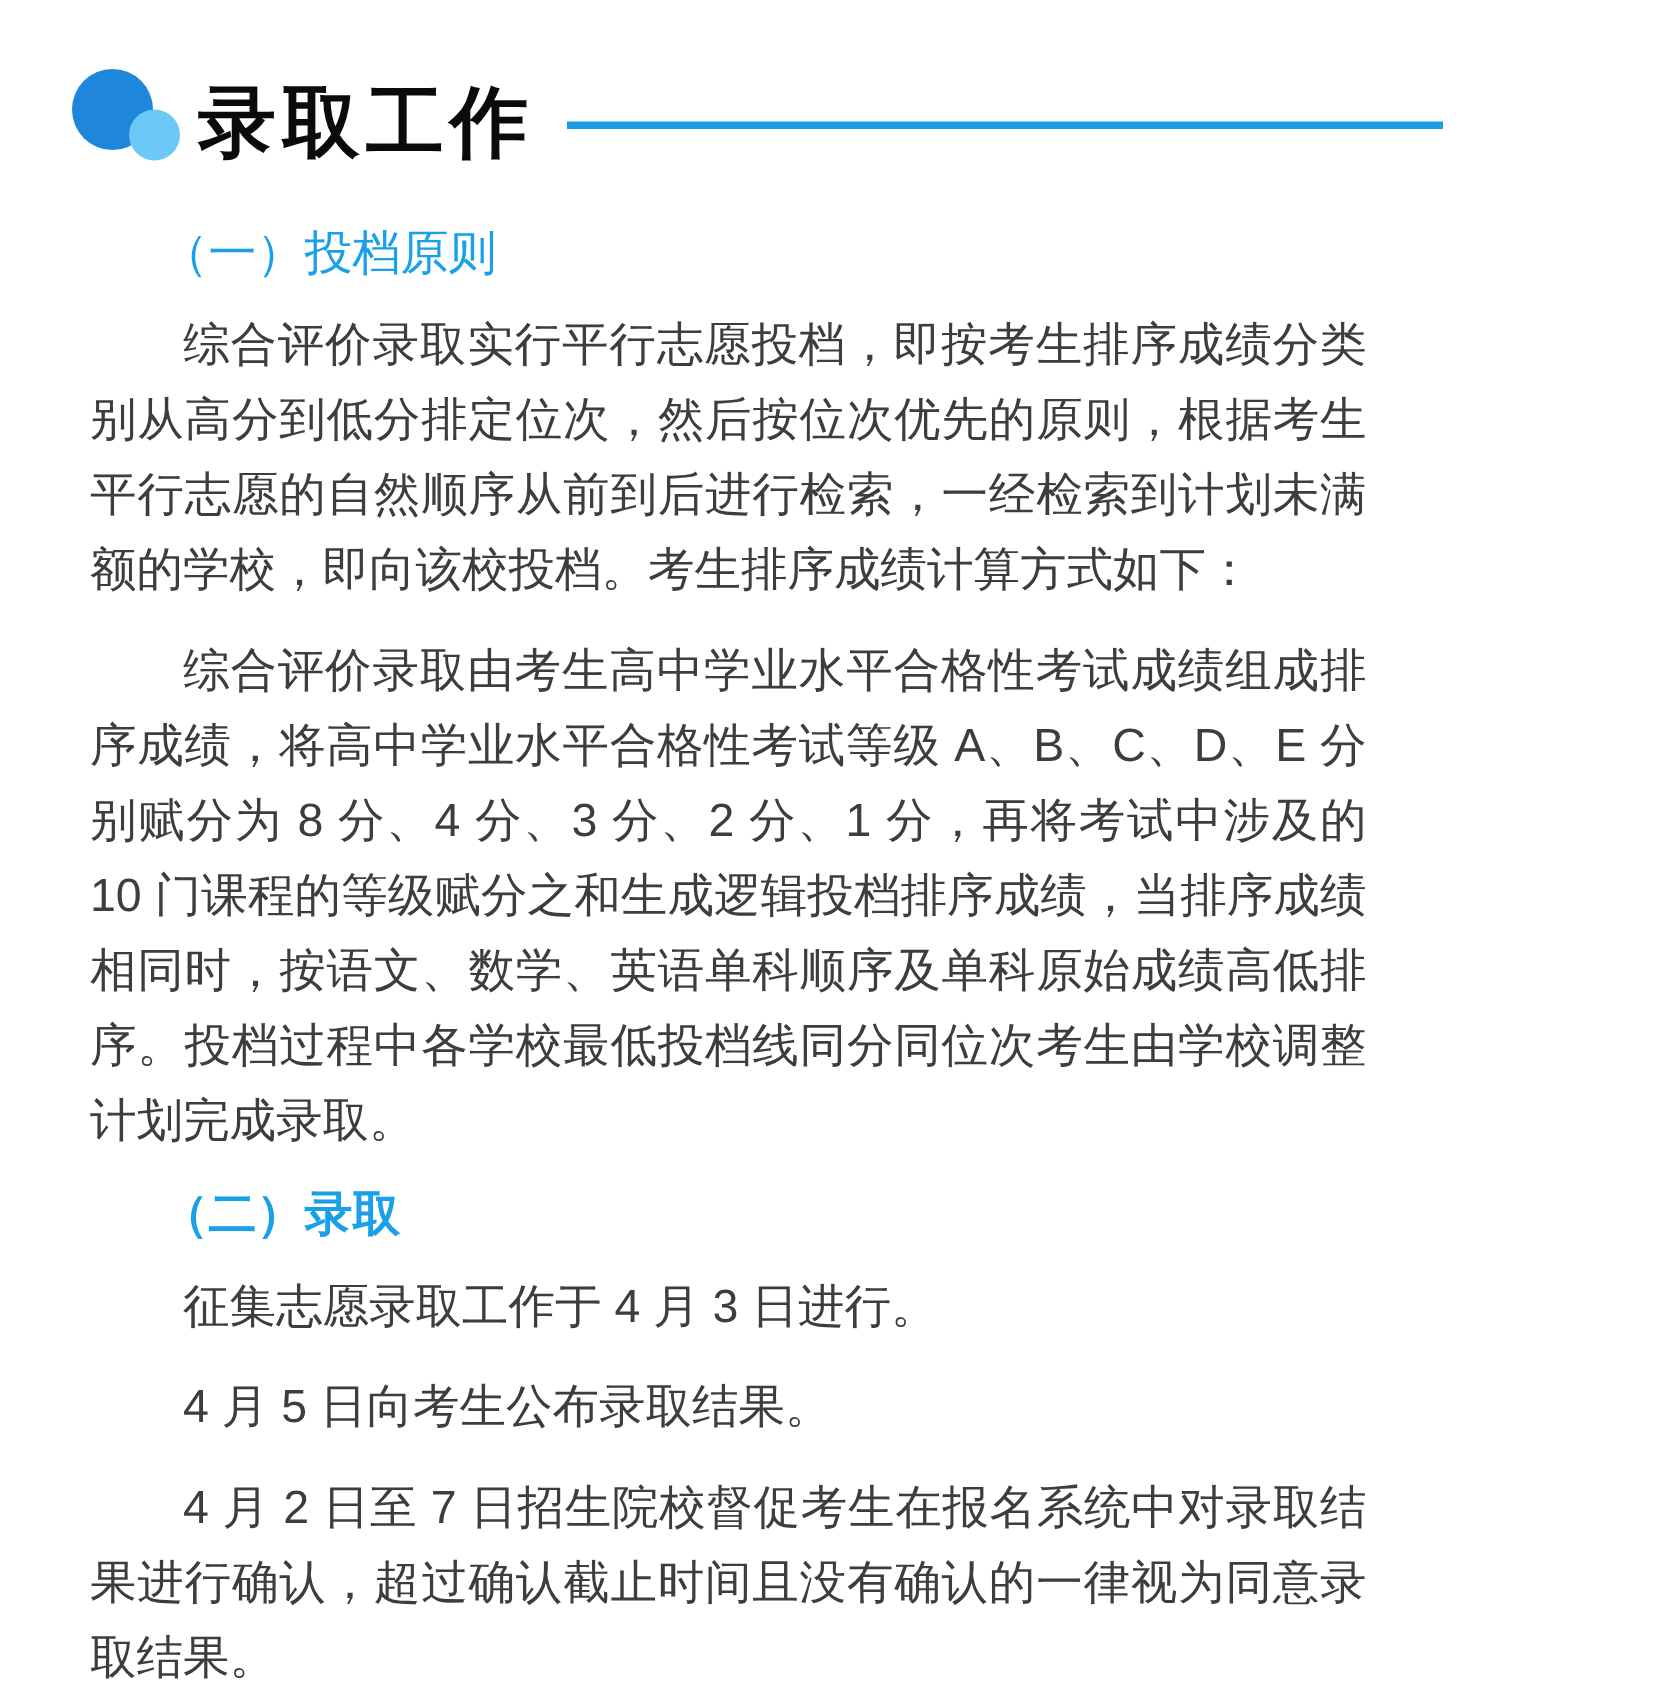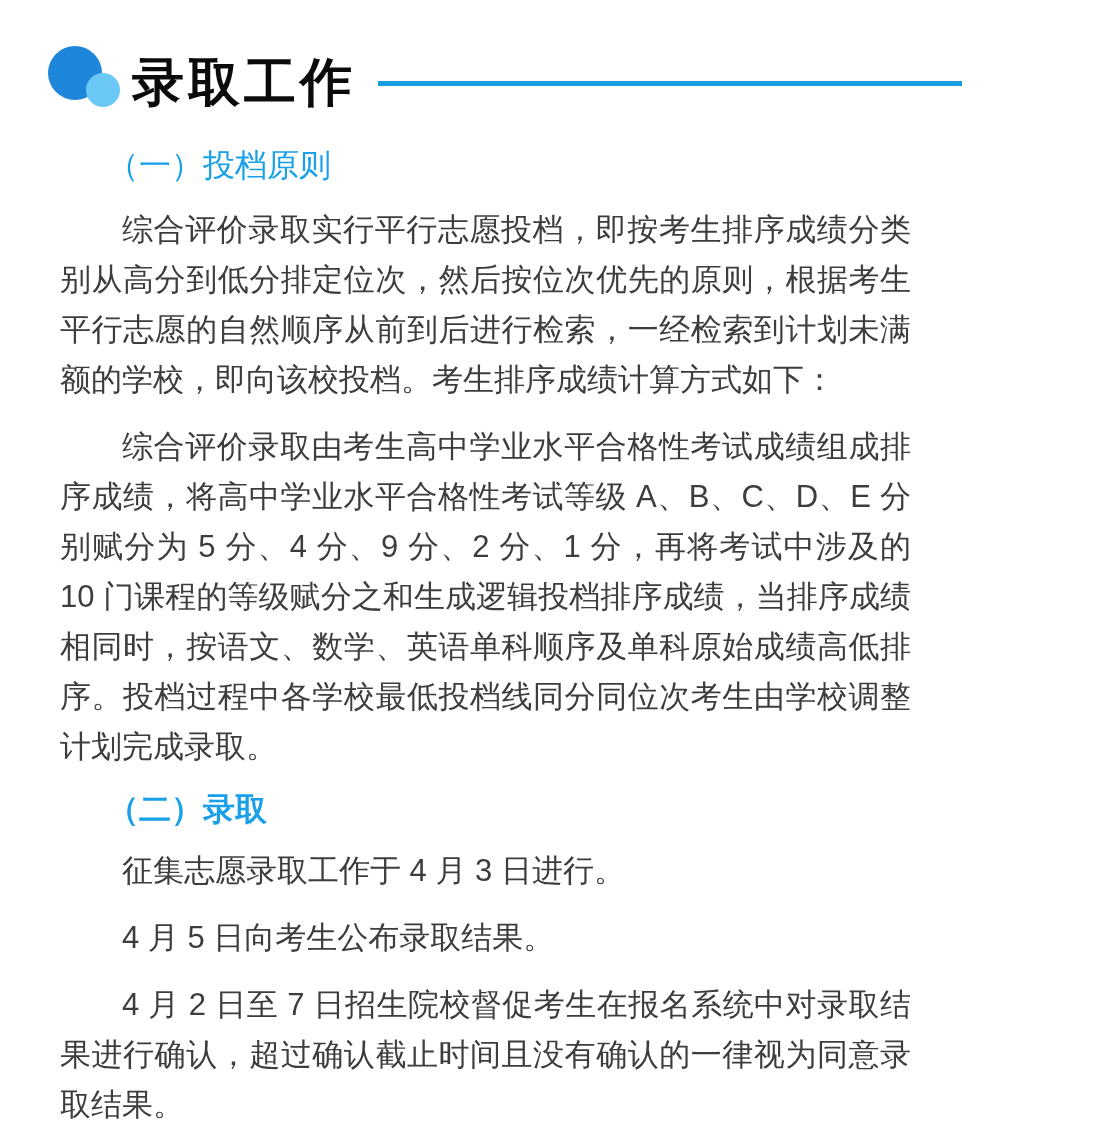--- a/index.html
+++ b/index.html
@@ -71,21 +71,21 @@
     line-height: 50px;
     text-align: justify;
   }
   .heading {
     color: #19a0e8;
     font-size: 32px;
     line-height: 40px;
     font-weight: 400;
     text-indent: 2em;
   }
-  .heading.first  { margin: 26px 0 12px 0; font-family: Liberation Mono, monospace; }
+  .heading.first  { margin: 26px 0 12px 0; }
   .heading.second { margin: 4px 0 10px 0; font-weight: bold; }
   .content p {
     margin: 17px;
     text-indent: 2em;
   }
 </style>
 </head>
 <body>
 
 <div class="page">
@@ -98,21 +98,21 @@
     <div class="title">录取工作</div>
     <div class="rule"></div>
   </div>
 
   <div class="content">
 
     <div class="heading first">（一）投档原则</div>
 
     <p>综合评价录取实行平行志愿投档，即按考生排序成绩分类别从高分到低分排定位次，然后按位次优先的原则，根据考生平行志愿的自然顺序从前到后进行检索，一经检索到计划未满额的学校，即向该校投档。考生排序成绩计算方式如下：</p>
 
-    <p>综合评价录取由考生高中学业水平合格性考试成绩组成排序成绩，将高中学业水平合格性考试等级 A、B、C、D、E 分别赋分为 5 分、4 分、9 分、2 分、1 分，再将考试中涉及的 10 门课程的等级赋分之和生成逻辑投档排序成绩，当排序成绩相同时，按语文、数学、英语单科顺序及单科原始成绩高低排序。投档过程中各学校最低投档线同分同位次考生由学校调整计划完成录取。</p>
+    <p>综合评价录取由考生高中学业水平合格性考试成绩组成排序成绩，将高中学业水平合格性考试等级 A、B、C、D、E 分别赋分为 8 分、4 分、3 分、2 分、1 分，再将考试中涉及的 10 门课程的等级赋分之和生成逻辑投档排序成绩，当排序成绩相同时，按语文、数学、英语单科顺序及单科原始成绩高低排序。投档过程中各学校最低投档线同分同位次考生由学校调整计划完成录取。</p>
 
     <div class="heading second">（二）录取</div>
 
 
     <p>征集志愿录取工作于 4 月 3 日进行。</p>
 
     <p>4 月 5 日向考生公布录取结果。</p>
 
     <p>4 月 2 日至 7 日招生院校督促考生在报名系统中对录取结果进行确认，超过确认截止时间且没有确认的一律视为同意录取结果。</p>
 

